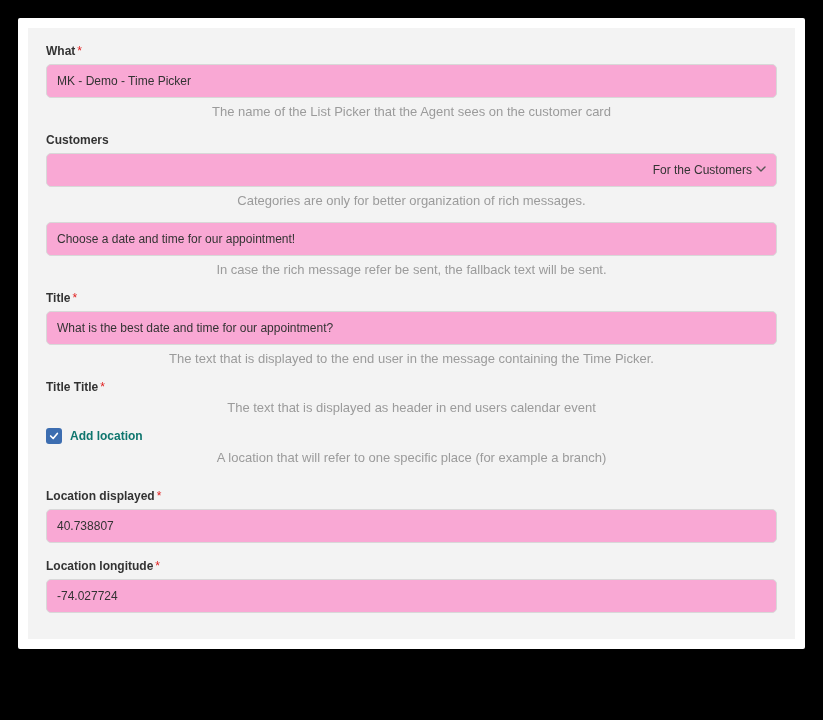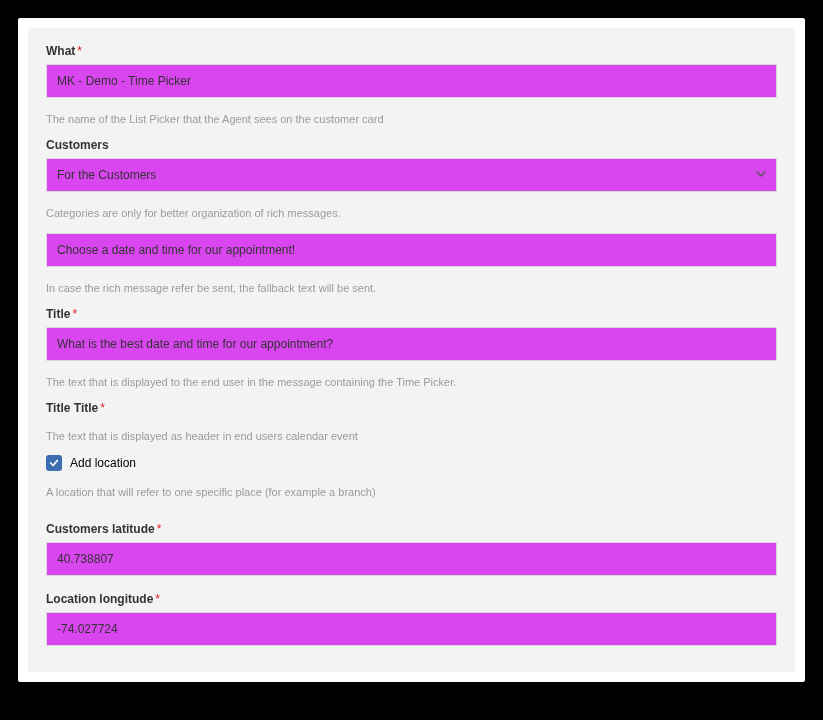--- a/index.html
+++ b/index.html
@@ -20,39 +20,40 @@
   .form-group { margin-bottom: 6px; }
   .label {
     font-size: 12px;
     font-weight: 700;
     color: #333;
     display: block;
     margin-bottom: 6px;
   }
   .req { color: #e02020; font-weight: 400; margin-left: 2px; }
   .help {
-    font-size: 11px;
+    font-size: 13px;
     color: #9b9b9b;
-    margin-top: 14px;
+    margin-top: 6px;
     margin-bottom: 12px;
     line-height: 1.3;
+    text-align: center;
   }
   .text-input {
     width: 100%;
     height: 34px;
     border: 1px solid #d8d8d8;
-    border-radius: 0;
-    background: #d946ef;
+    border-radius: 5px;
+    background: #f9a8d4;
     padding: 0 10px;
     font-size: 12px;
     color: #333;
     outline: none;
   }
   .select-wrap { position: relative; }
-  .select-wrap .text-input { padding-right: 30px; cursor: pointer; }
+  .select-wrap .text-input { padding-right: 24px; cursor: pointer; text-align: right; }
   .chevron {
     position: absolute;
     right: 10px;
     top: 50%;
     transform: translateY(-50%);
     pointer-events: none;
   }
   .checkbox-row {
     display: flex;
     align-items: center;
@@ -66,22 +67,22 @@
     border-radius: 3px;
     background: #3c6db0;
     display: flex;
     align-items: center;
     justify-content: center;
     cursor: pointer;
     flex-shrink: 0;
   }
   .checkbox-label {
     font-size: 12px;
-    font-weight: 400;
-    color: #000000;
+    font-weight: 700;
+    color: #0f766e;
   }
 </style>
 </head>
 <body>
 
 <div class="outer">
   <div class="panel">
 
     <div class="form-group">
       <label class="label">
@@ -131,21 +132,21 @@
           </svg>
       </div>
       <span class="checkbox-label">Add location</span>
     </div>
     <div class="help">A location that will refer to one specific place (for example a branch)</div>
 
     <div style="height:10px"></div>
 
     <div class="form-group">
       <label class="label">
-        <span>Customers latitude</span><span class="req">*</span>
+        <span>Location displayed</span><span class="req">*</span>
       </label>
       <input type="text" class="text-input" value="40.738807" style="">
     </div>
     <div style="height:10px"></div>
 
     <div class="form-group">
       <label class="label">
         <span>Location longitude</span><span class="req">*</span>
       </label>
       <input type="text" class="text-input" value="-74.027724" style="">

